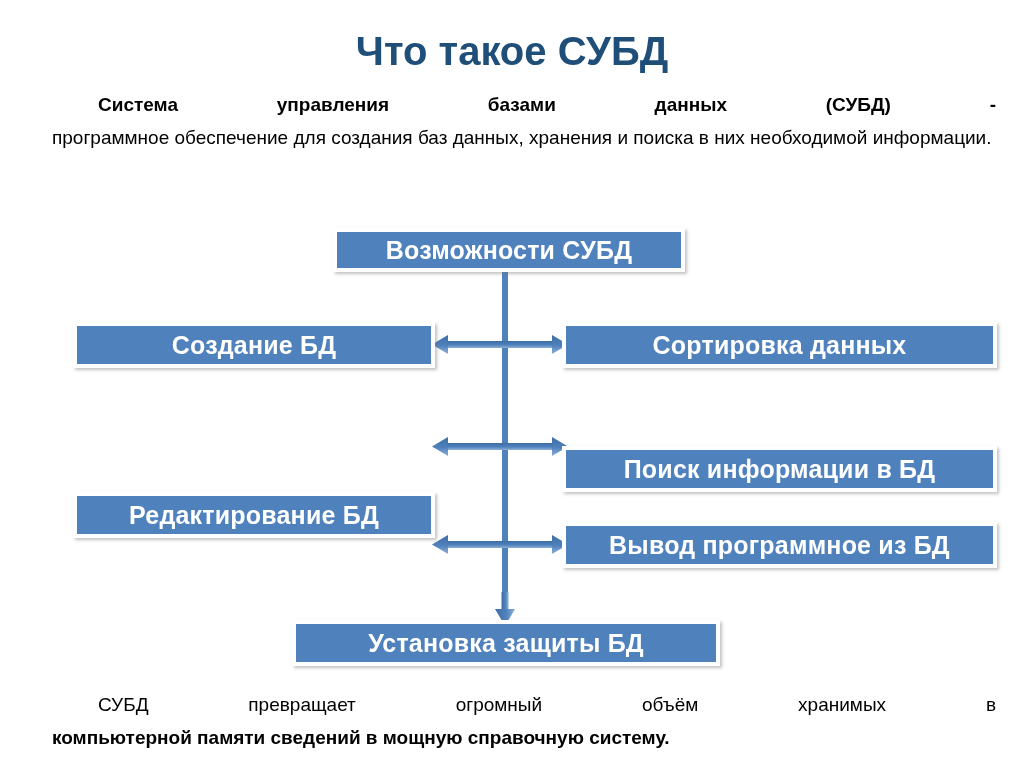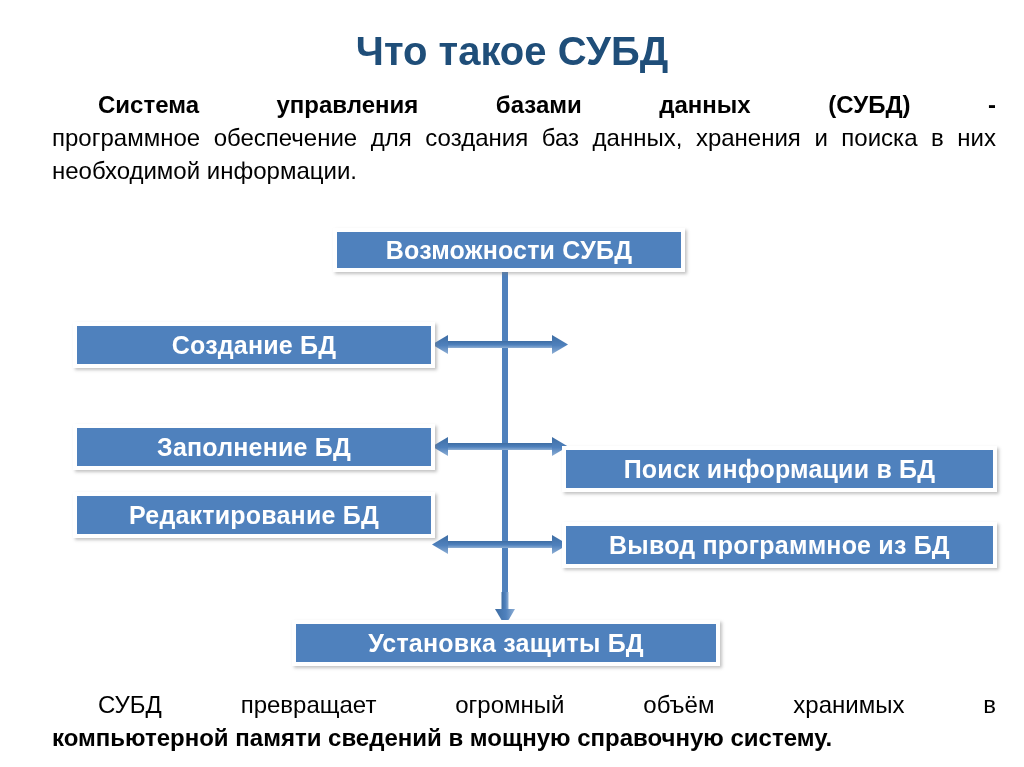--- a/index.html
+++ b/index.html
@@ -35,21 +35,21 @@
     color: #1F4E79;
     letter-spacing: 0px;
     line-height: 46px;
     white-space: nowrap;
   }
 
   
   .para {
     position: absolute;
     color: #000000;
-    font-size: 24px;
+    font-size: 19px;
     line-height: 33px;
     text-align: justify;
     text-justify: inter-word;
   }
   #intro-paragraph {
     left: 52px;
     top: 88px;
     width: 944px;
   }
   #intro-paragraph .line1 {
@@ -217,27 +217,27 @@
       <polygon points="21,34 11,17 31,17" fill="url(#gshaftv)"></polygon>
     </svg>
 
     <div class="node" id="node-capabilities">
       <span>Возможности СУБД</span>
     </div>
 
     <div class="node" id="node-create">
       <span>Создание БД</span>
     </div>
-    <div class="node" id="node-fill">
-      <span>Заполнение БД</span>
-    </div>
     <div class="node" id="node-edit">
       <span>Редактирование БД</span>
     </div>
 
+    <div class="node" id="node-sort">
+      <span>Сортировка данных</span>
+    </div>
     <div class="node" id="node-search">
       <span>Поиск информации в БД</span>
     </div>
     <div class="node" id="node-output">
       <span>Вывод программное из БД</span>
     </div>
 
     <div class="node" id="node-protect">
       <span>Установка защиты БД</span>
     </div>

